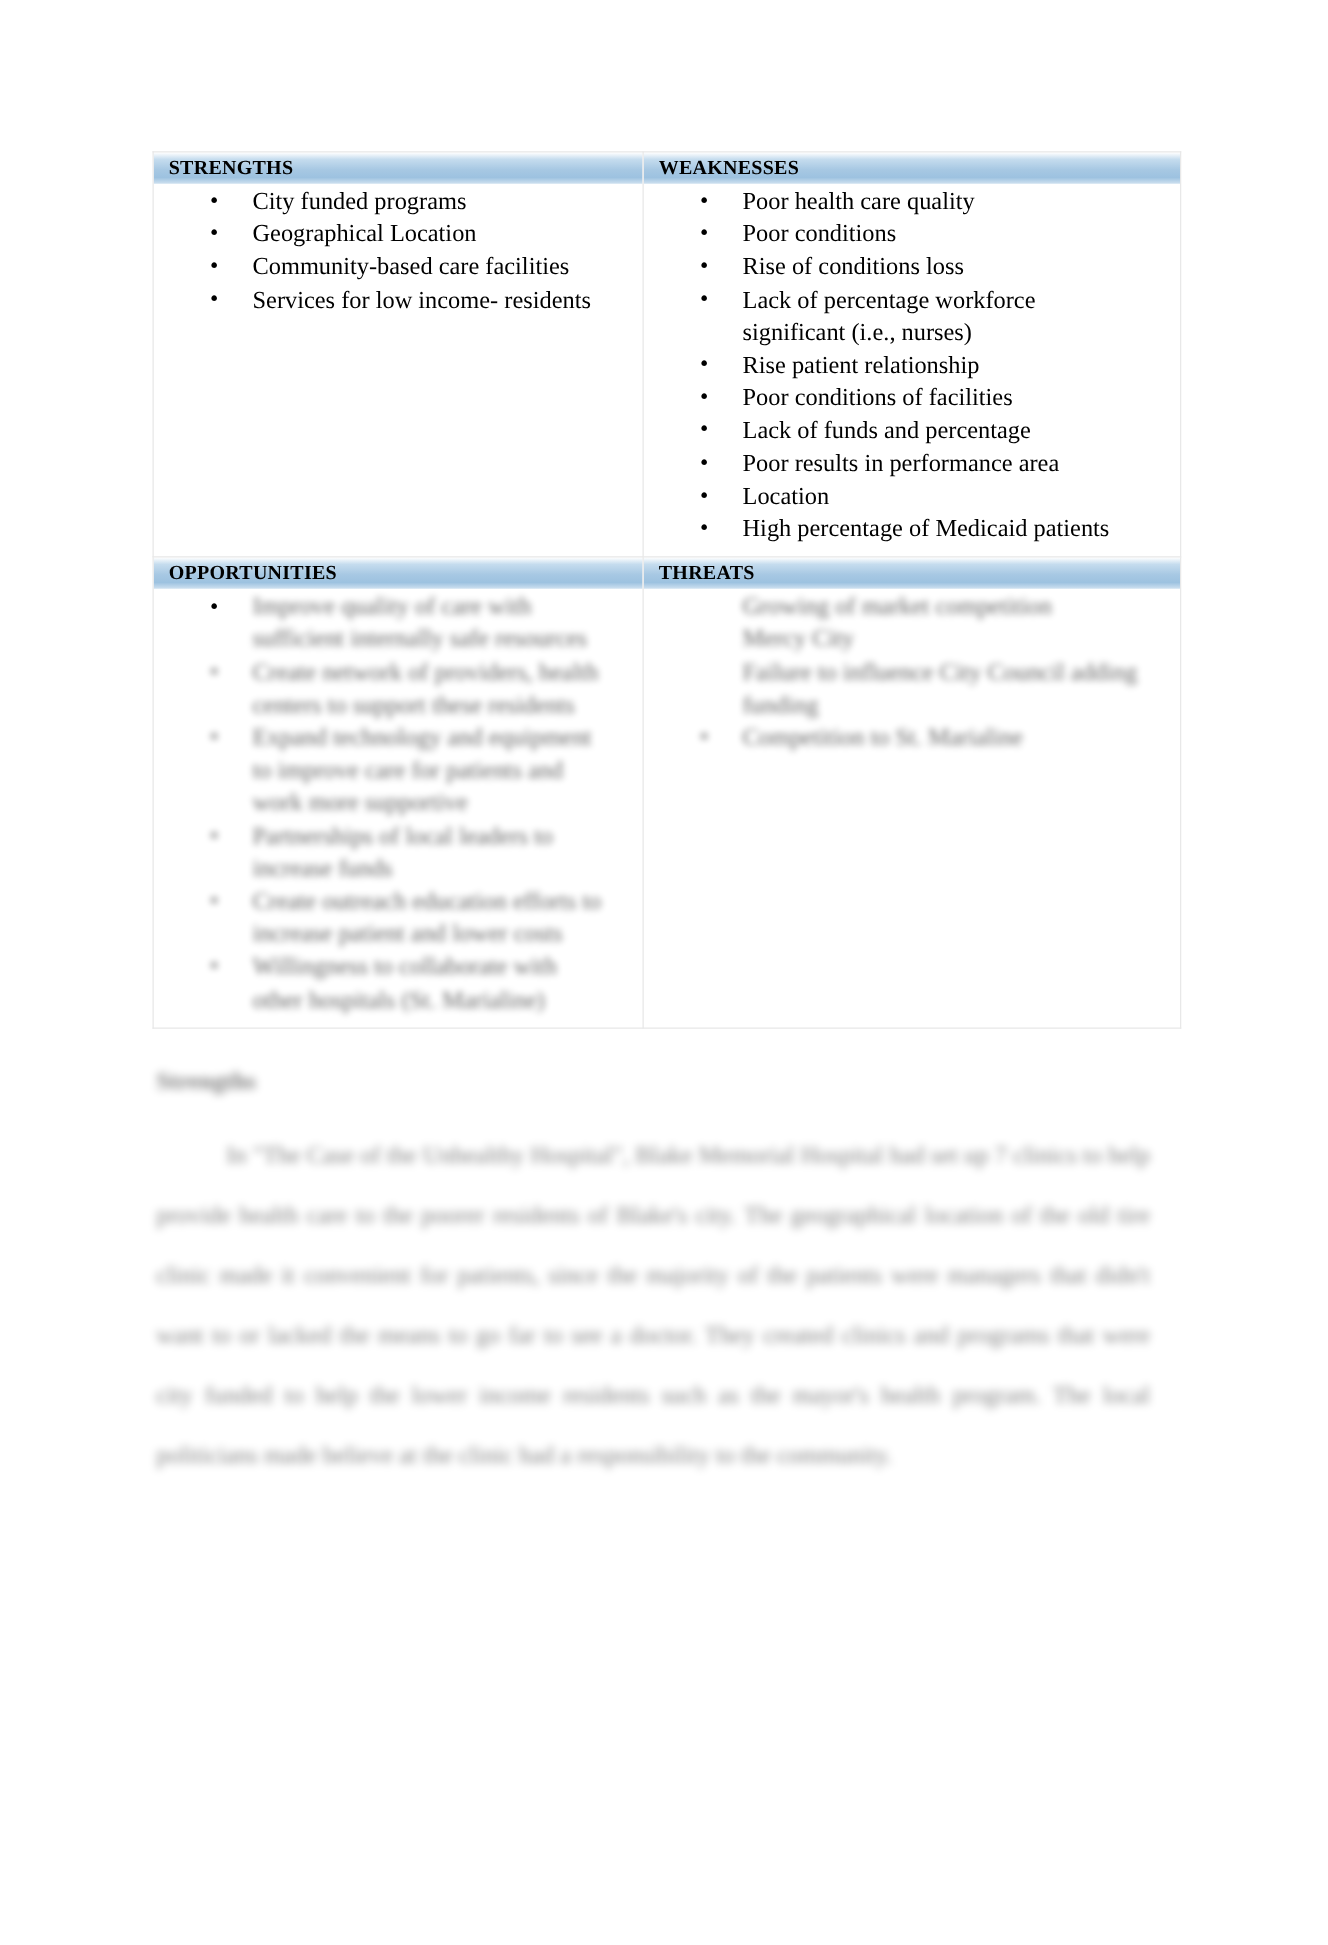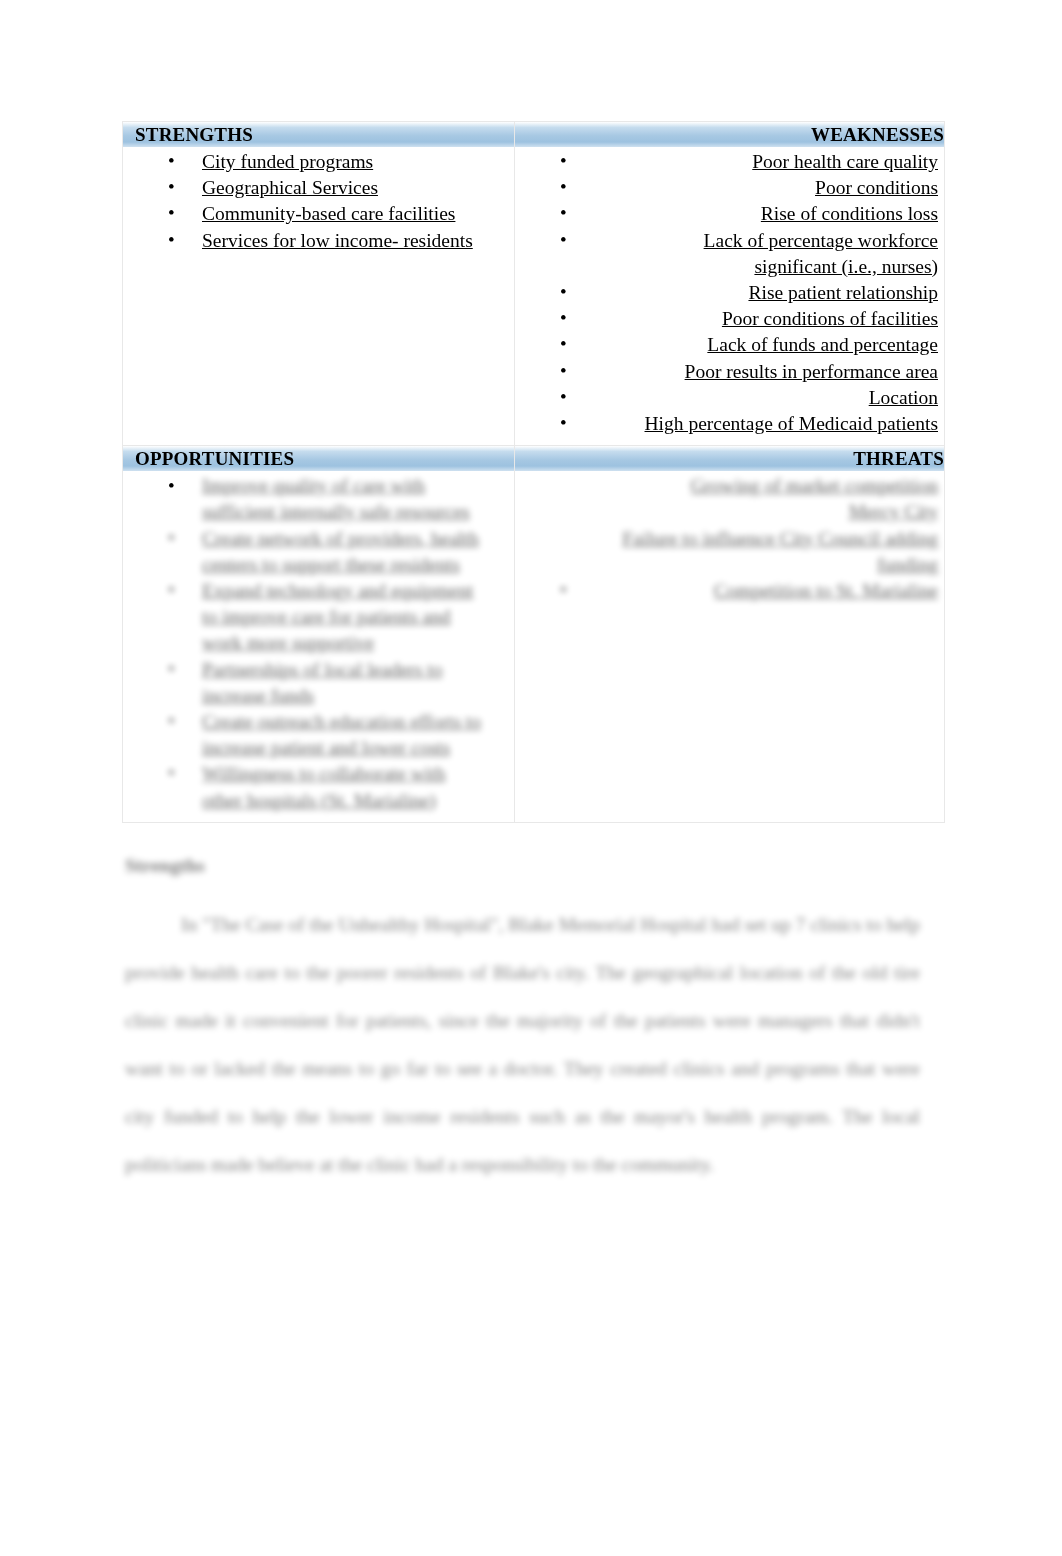--- a/index.html
+++ b/index.html
@@ -25,27 +25,27 @@
     border-collapse: collapse;
     table-layout: fixed;
   }
   .swot-table td {
     vertical-align: top;
     padding: 0;
     border: 1px solid #e8e8e8;
     background: #ffffff;
   }
   .cell-left  { width: 391px; }
-  .cell-right { width: 429px; text-align: right; }
+  .cell-right { width: 429px; }
 
   .quad-header {
     height: 25px;
     line-height: 25px;
     font-weight: bold;
-    font-size: 19px;
+    font-size: 16px;
     letter-spacing: 0.2px;
     padding-left: 12px;
     background: linear-gradient(to bottom,
                 #ffffff 0%,
                 #c5dcee 22%,
                 #a7c8e3 55%,
                 #9dc2e0 80%,
                 #cfe1f0 100%);
     color: #000000;
     white-space: nowrap;
@@ -56,21 +56,20 @@
     padding: 2px 6px 8px 0;
     box-sizing: border-box;
   }
   .cell-top .quad-body  { min-height: 285px; }
   .cell-bot .quad-body  { min-height: 300px; }
 
   ul.bullets {
     margin: 0;
     padding: 0;
     list-style: none;
-    text-decoration: underline;
   }
   ul.bullets > li {
     position: relative;
     padding-left: 79px;
     font-size: 19.5px;
     line-height: 26.2px;
     min-height: 26.2px;
   }
   ul.bullets > li::before {
     content: "\2022";
@@ -122,21 +121,21 @@
 <body>
 
 <table class="swot-table">
   <tbody>
       <tr>
     <td class="cell-left cell-top">
       <div class="quad-header">STRENGTHS</div>
       <div class="quad-body">
         <ul class="bullets">
           <li>City funded programs</li>
-          <li>Geographical Services</li>
+          <li>Geographical Location</li>
           <li>Community-based care facilities</li>
           <li>Services for low income- residents</li>
         </ul>
       </div>
     </td>
     <td class="cell-right cell-top">
       <div class="quad-header">WEAKNESSES</div>
       <div class="quad-body">
         <ul class="bullets">
           <li>Poor health care quality</li>

